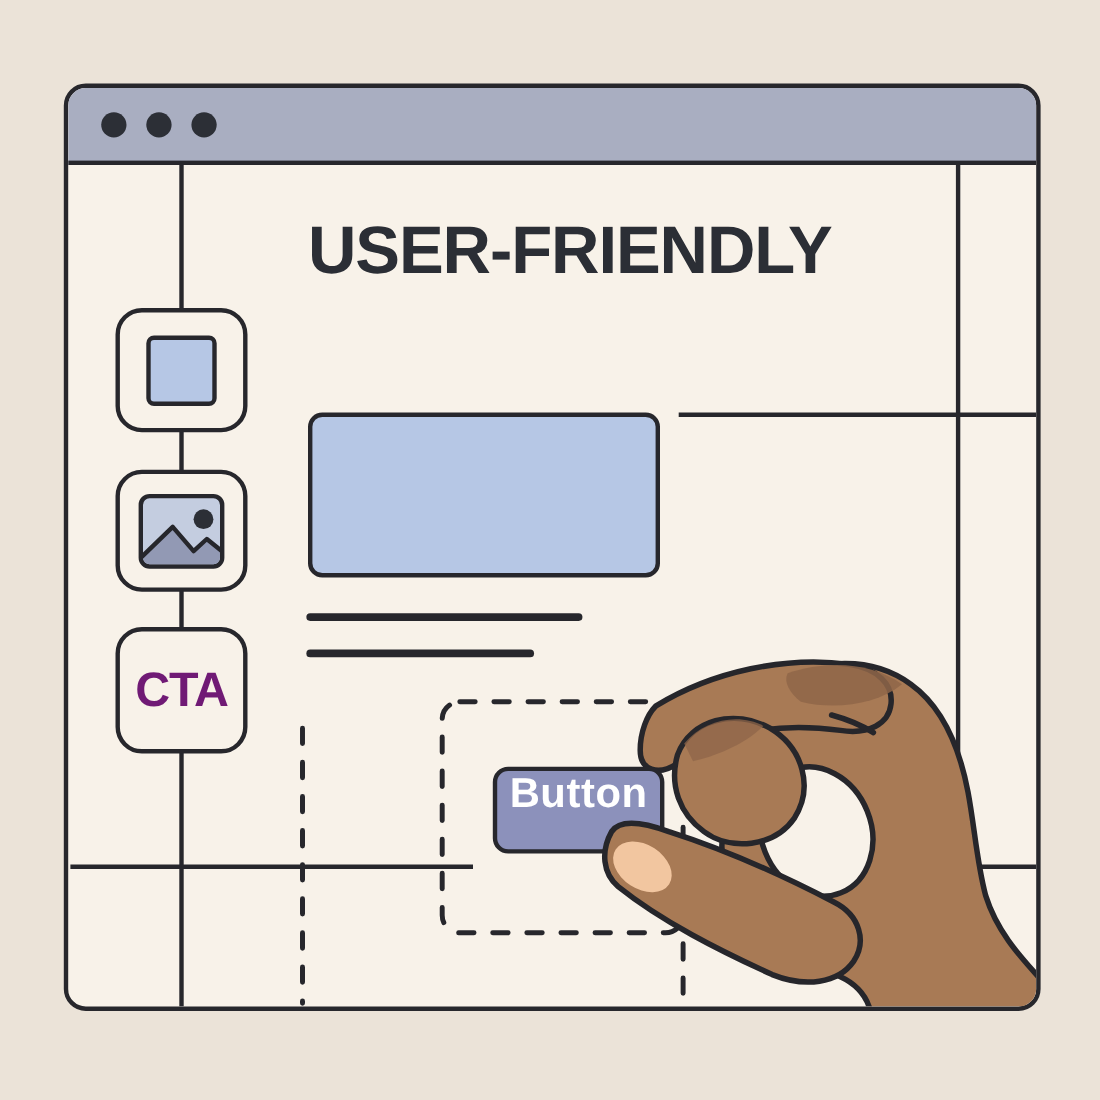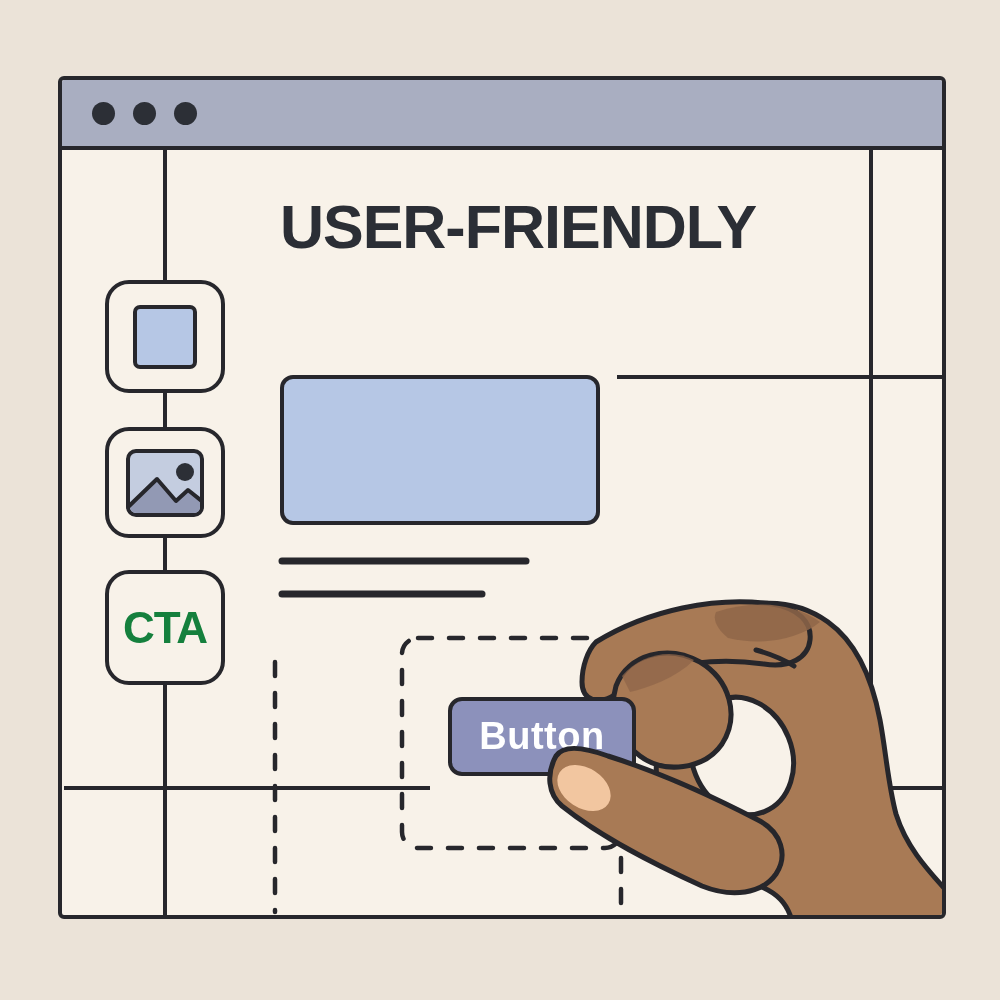--- a/index.html
+++ b/index.html
@@ -3,21 +3,21 @@
 <meta charset="utf-8">
 <style>
   html,body{margin:0;padding:0;background:#ebe3d8;}
   .stage{
     position:relative;width:1000px;height:1000px;overflow:hidden;
     background:#ebe3d8;font-family:"Liberation Sans",sans-serif;
   }
   
   .window{
     position:absolute;left:58px;top:76px;width:888px;height:843px;
-    box-sizing:border-box;border:4px solid #27272c;border-radius:6px;
+    box-sizing:border-box;border:4px solid #27272c;border-radius:20px;
     background:#f8f2e9;overflow:hidden;
   }
   .topbar{
     position:absolute;left:0;top:0;right:0;height:66px;
     background:#a9aec1;border-bottom:4px solid #27272c;
     display:flex;align-items:center;padding-left:30px;gap:18px;
   }
   .dot{width:23px;height:23px;border-radius:50%;background:#2c2f36;}
   
   .layer{position:absolute;left:0;top:0;width:880px;height:835px;pointer-events:none;}
@@ -41,30 +41,30 @@
   .sbox3{top:490px;height:115px;}
   .inner-square{
     width:64px;height:64px;box-sizing:border-box;background:#b6c7e5;
     border:4px solid #27272c;border-radius:7px;
   }
   .img-icon{
     width:78px;height:68px;box-sizing:border-box;background:#c4cde0;
     border:4px solid #27272c;border-radius:10px;overflow:hidden;position:relative;
   }
   .img-icon svg{position:absolute;left:-4px;top:-4px;}
-  .cta-label{font-weight:bold;font-size:44px;letter-spacing:-1px;color:#15803d;}
+  .cta-label{font-weight:bold;font-size:44px;letter-spacing:-1px;color:#701a75;}
   
   .hero{
     position:absolute;left:218px;top:295px;width:320px;height:150px;z-index:2;
     box-sizing:border-box;background:#b6c7e5;border:4px solid #27272c;border-radius:13px;
   }
   .ui-button{
-    position:absolute;left:386px;top:617px;width:188px;height:79px;z-index:4;
+    position:absolute;left:386px;top:617px;width:156px;height:79px;z-index:4;
     box-sizing:border-box;background:#8c91bb;border:4px solid #27272c;border-radius:14px;
-    display:flex;align-items:center;justify-content:center;
+    display:flex;justify-content:center;
     color:#ffffff;font-weight:bold;font-size:38px;letter-spacing:0.5px;
   }
 </style>
 </head>
 <body>
 
 <div class="stage">
   <div class="window">
 
     <div class="topbar">

